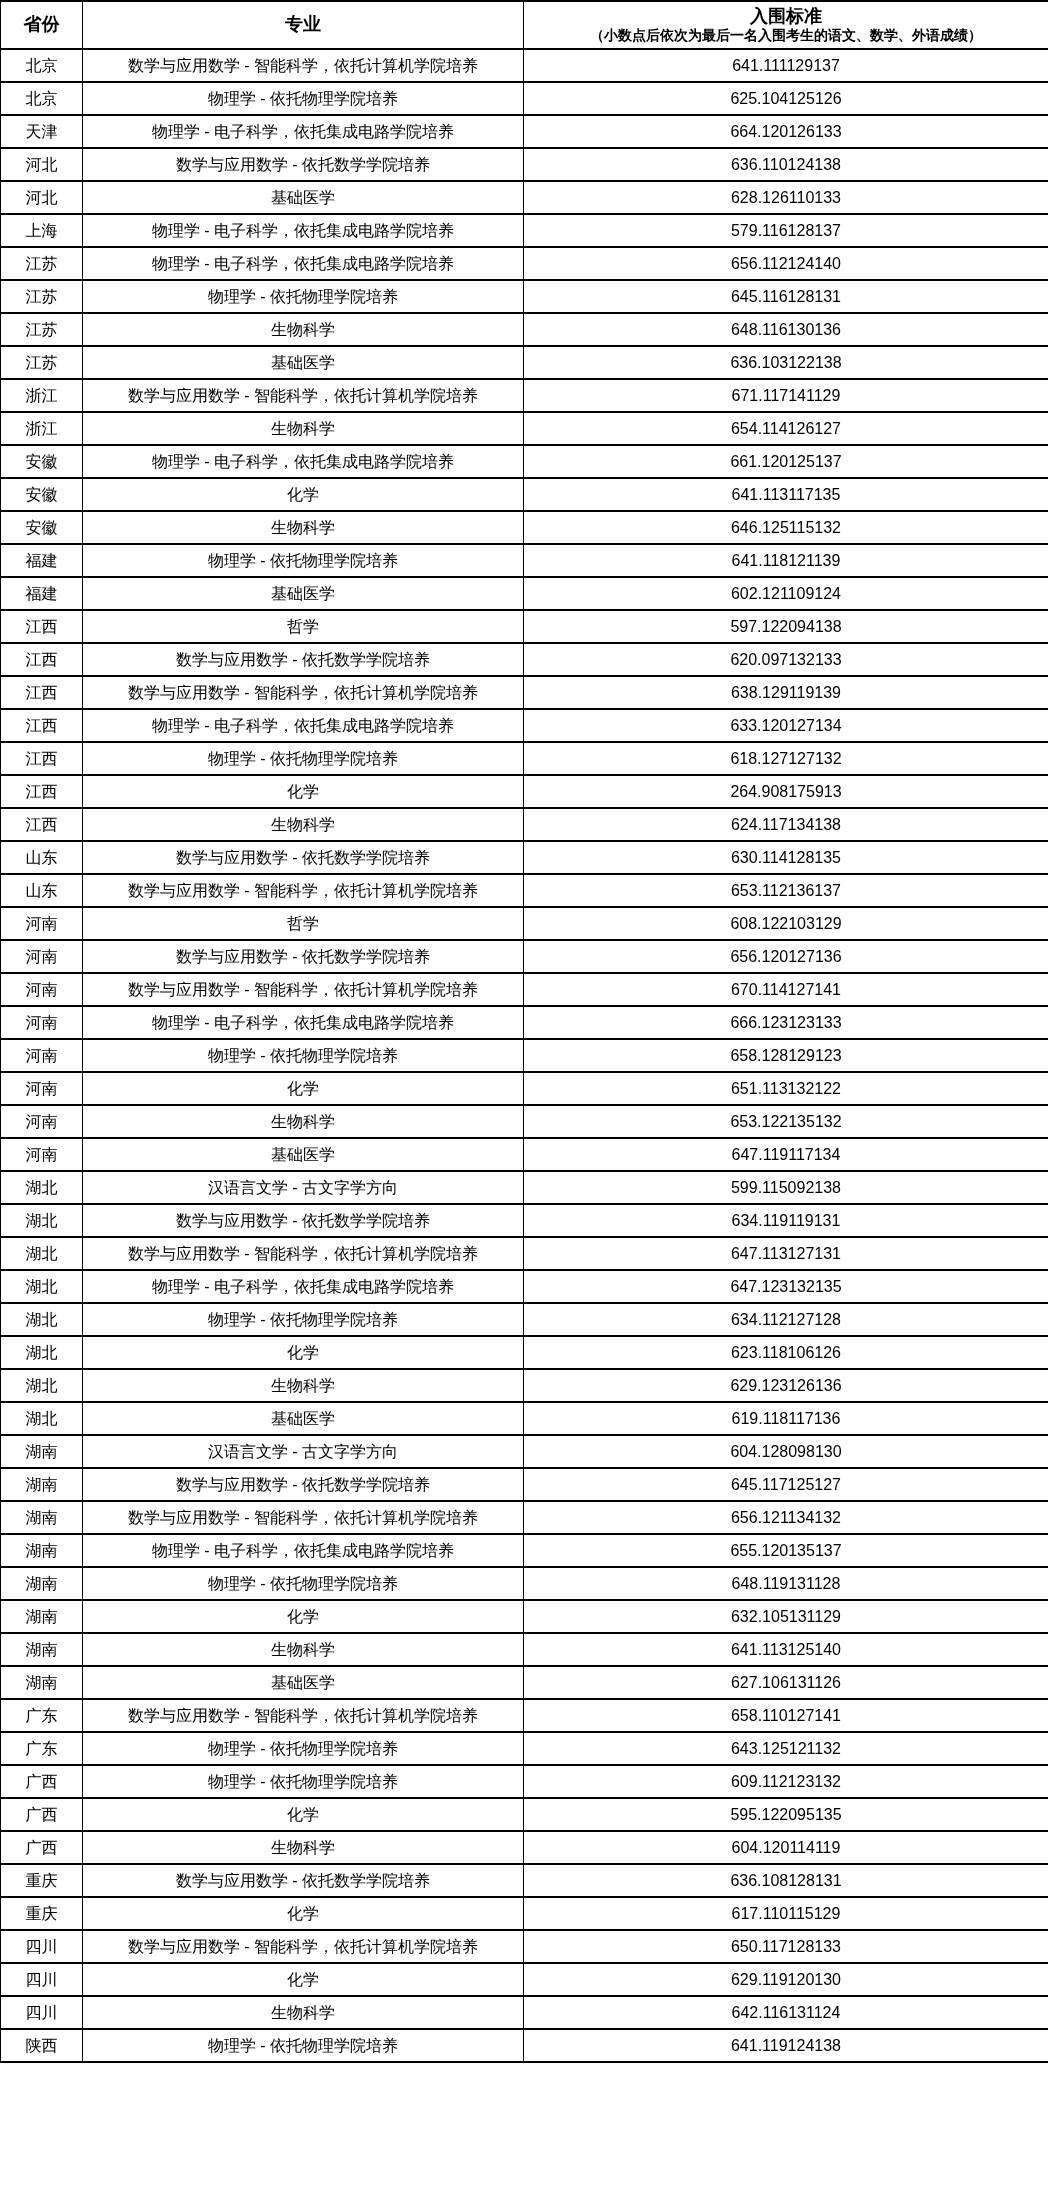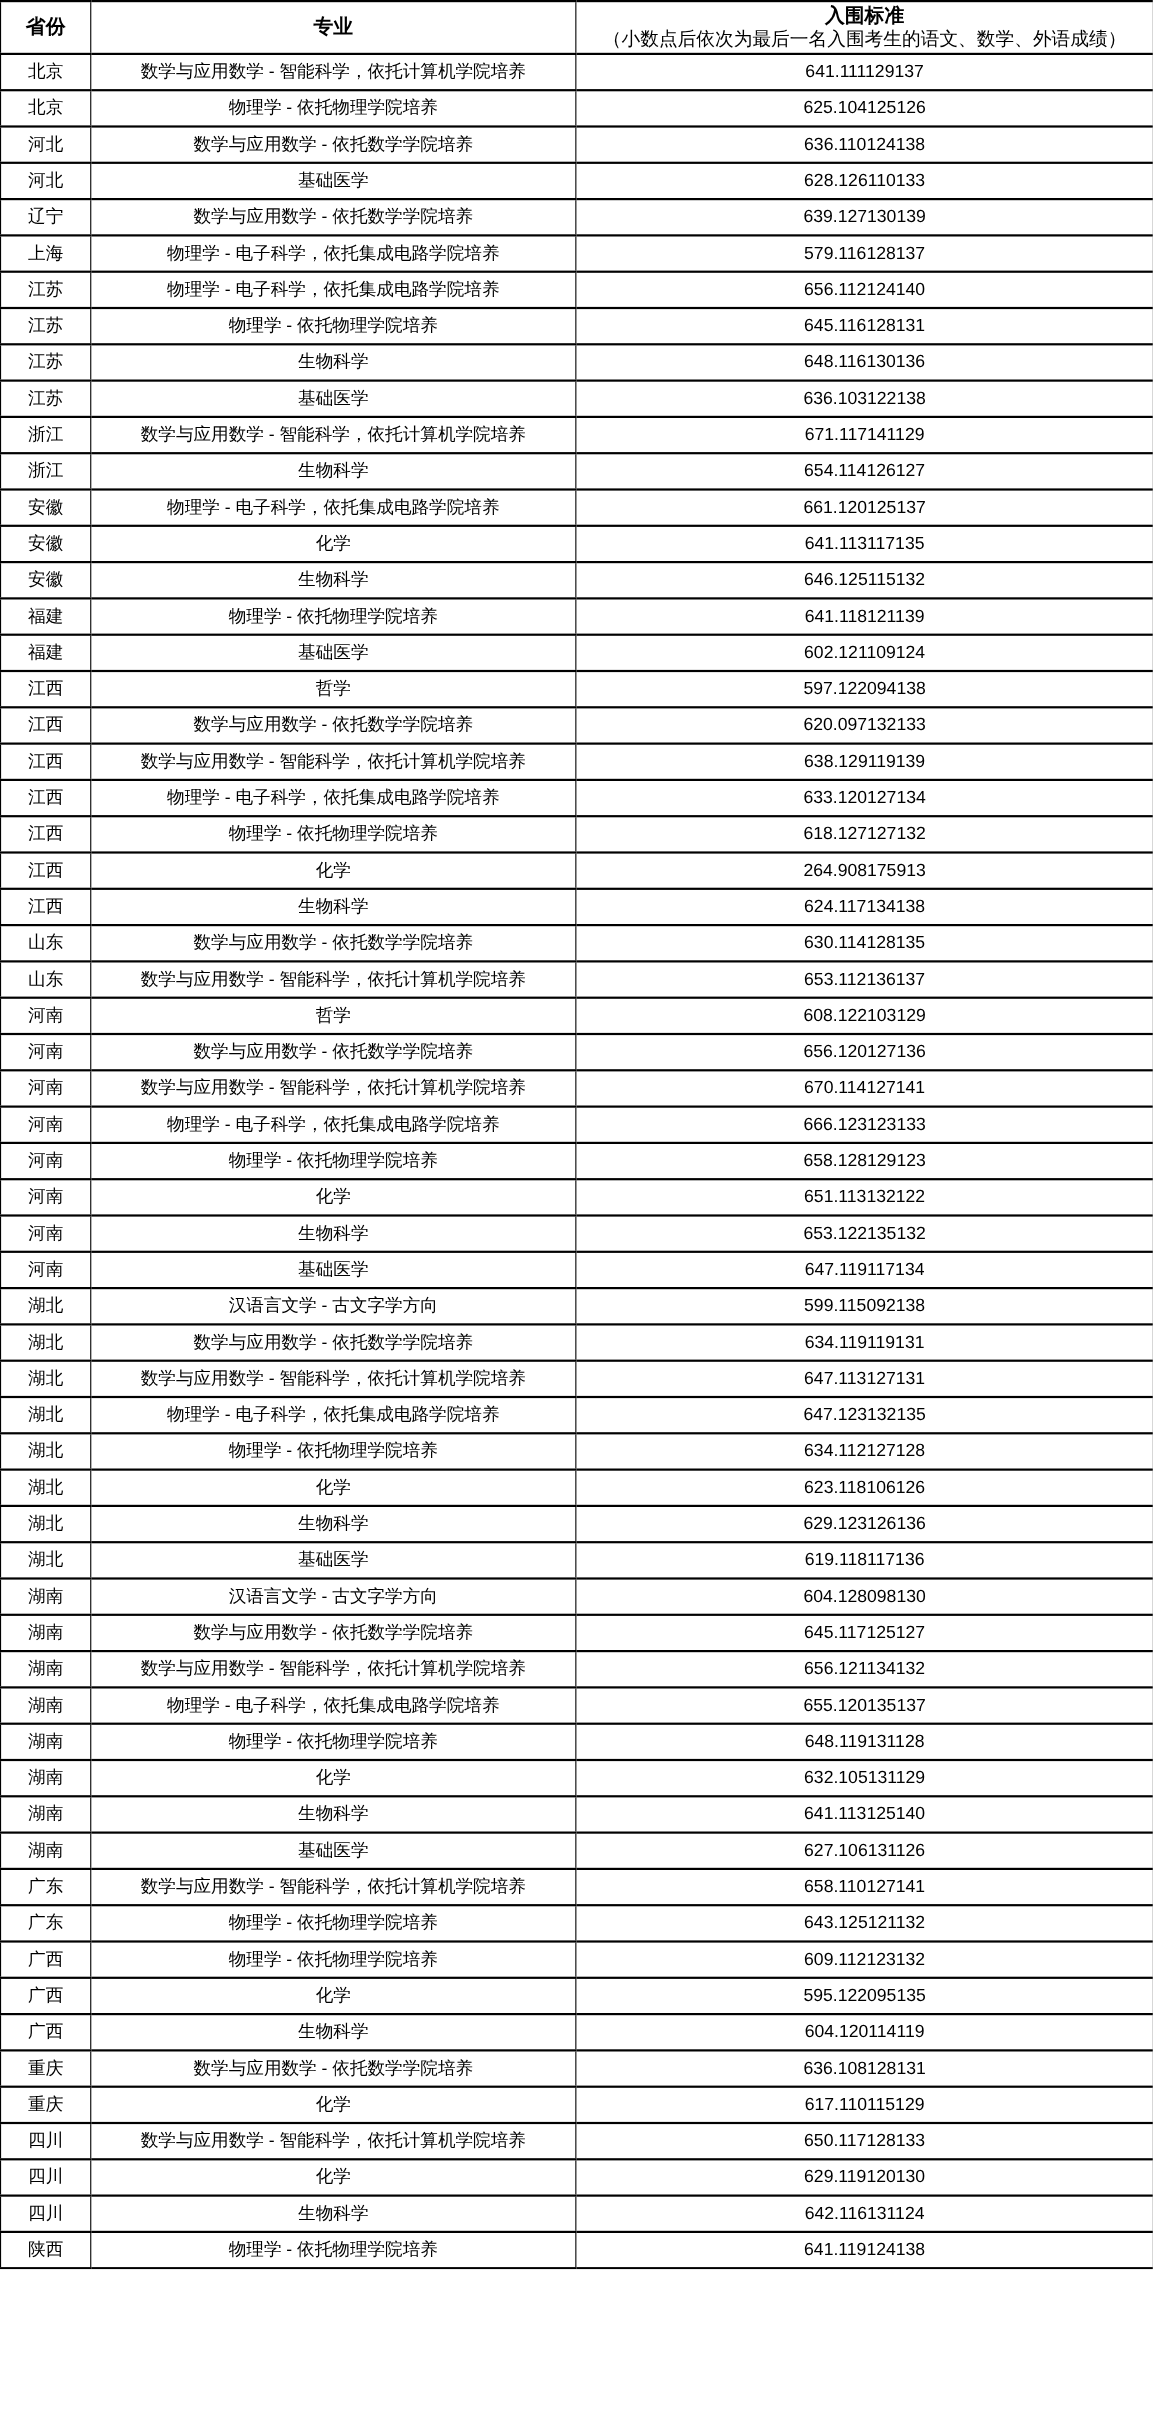--- a/index.html
+++ b/index.html
@@ -29,22 +29,22 @@
     overflow: hidden;
     white-space: nowrap;
   }
   table.admission thead th {
     height: 46px;
     font-weight: bold;
     font-size: 18px;
     line-height: 1.2;
   }
   table.admission thead th .sub {
-    font-size: 17px;
-    font-weight: normal;
+    font-size: 14px;
+    font-weight: bold;
     white-space: nowrap;
   }
   table.admission tbody td {
     height: 31px;
     font-size: 16px;
     line-height: 31px;
   }
   col.col-province { width: 82px; }
   col.col-major    { width: 441px; }
   col.col-score    { width: 525px; }
@@ -73,33 +73,33 @@
         <td>北京</td>
         <td>数学与应用数学 - 智能科学，依托计算机学院培养</td>
         <td>641.111129137</td>
       </tr>
       <tr>
         <td>北京</td>
         <td>物理学 - 依托物理学院培养</td>
         <td>625.104125126</td>
       </tr>
       <tr>
+        <td>天津</td>
+        <td>物理学 - 电子科学，依托集成电路学院培养</td>
+        <td>664.120126133</td>
+      </tr>
+      <tr>
         <td>河北</td>
         <td>数学与应用数学 - 依托数学学院培养</td>
         <td>636.110124138</td>
       </tr>
       <tr>
         <td>河北</td>
         <td>基础医学</td>
         <td>628.126110133</td>
-      </tr>
-      <tr>
-        <td>辽宁</td>
-        <td>数学与应用数学 - 依托数学学院培养</td>
-        <td>639.127130139</td>
       </tr>
       <tr>
         <td>上海</td>
         <td>物理学 - 电子科学，依托集成电路学院培养</td>
         <td>579.116128137</td>
       </tr>
       <tr>
         <td>江苏</td>
         <td>物理学 - 电子科学，依托集成电路学院培养</td>
         <td>656.112124140</td>

